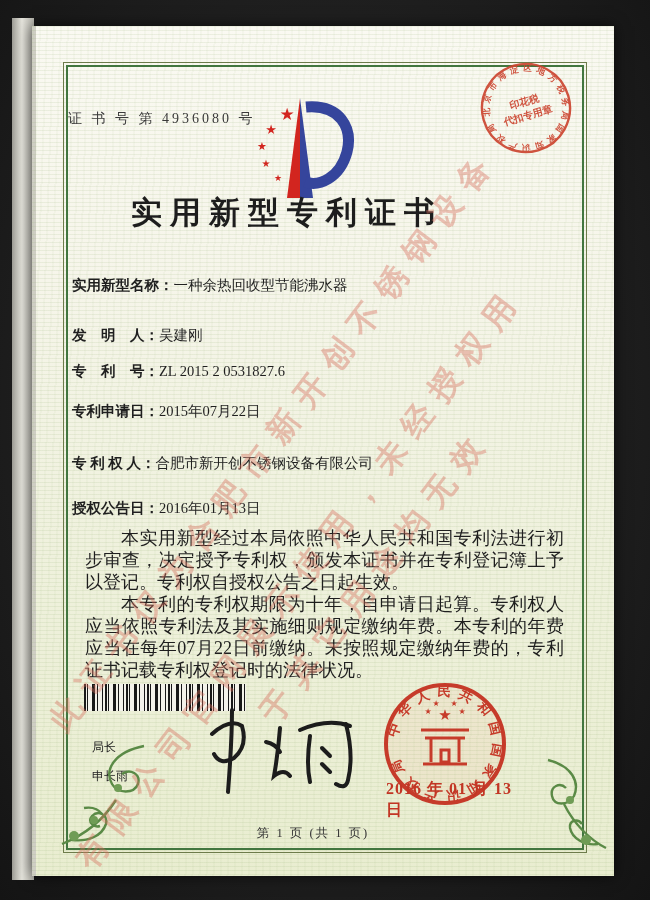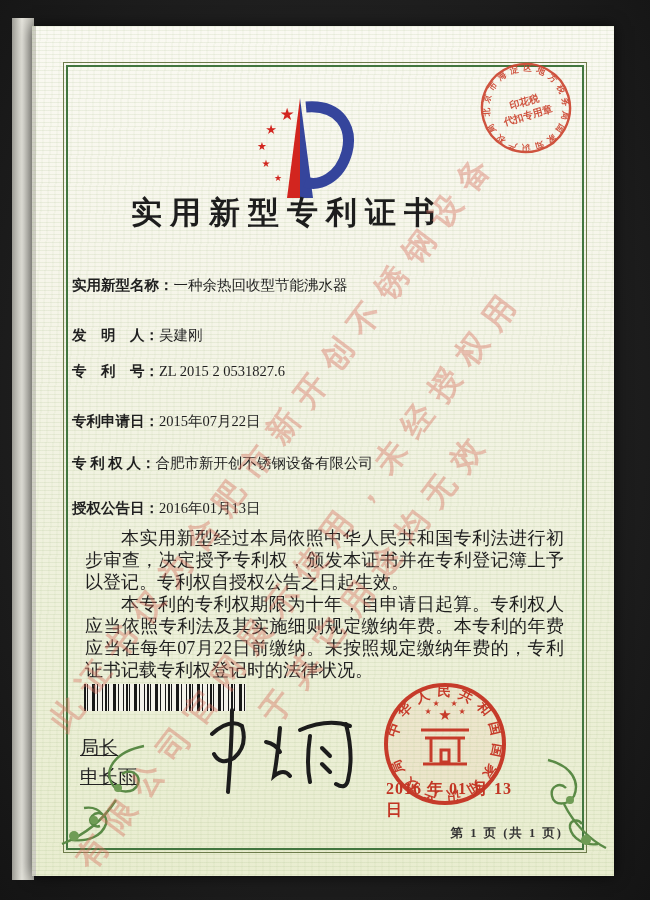--- a/index.html
+++ b/index.html
@@ -36,46 +36,46 @@
     letter-spacing:3px;
   }
   .logo{position:absolute;left:243px;top:94px;}
   .title{
     position:absolute;left:63px;top:192px;width:440px;text-align:center;
     font-size:31px;font-weight:700;color:#1d1d1d;letter-spacing:8px;text-indent:8px;
   }
   .frow{position:absolute;left:72px;width:480px;font-size:14.5px;color:#1f1f1f;white-space:nowrap;}
   .frow .lab{font-weight:600;}
   .frow .val{font-weight:500;}
-  .r0{top:276px}.r1{top:326px}.r2{top:362px}.r3{top:412px}.r4{top:454px}.r5{top:499px}
+  .r0{top:276px}.r1{top:326px}.r2{top:362px}.r3{top:402px}.r4{top:454px}.r5{top:499px}
   .bodytext{
     position:absolute;left:85px;top:527px;width:479px;font-size:18px;line-height:22px;
     color:#1e1e1e;text-align:justify;
   }
   .bodytext p{margin:0;text-indent:2em;}
   .barcode{
     position:absolute;left:84px;top:684px;width:162px;height:27px;background:#f3f2ea;
     background-image:repeating-linear-gradient(90deg,
       #181818 0 2px, rgba(0,0,0,0) 2px 3px,
       #181818 3px 4px, rgba(0,0,0,0) 4px 8px,
       #181818 8px 11px, rgba(0,0,0,0) 11px 13px,
       #181818 13px 14px, rgba(0,0,0,0) 14px 18px,
       #181818 18px 19px, rgba(0,0,0,0) 19px 21px);
   }
-  .officer{position:absolute;left:80px;top:733px;font-size:19px;color:#222;line-height:29px;text-decoration:underline;}
+  .officer{position:absolute;left:92px;top:733px;font-size:12px;color:#222;line-height:29px;}
   .signature{position:absolute;left:196px;top:700px;}
   .seal{position:absolute;left:372px;top:670px;}
   .seal-date{
     position:absolute;left:386px;top:779px;width:140px;
     color:#c23524;font-size:16px;font-weight:700;letter-spacing:1px;
   }
   .tax-stamp{position:absolute;left:478px;top:60px;transform:rotate(-16deg);opacity:.92;}
   .footer{
-    position:absolute;left:63px;top:825px;width:500px;text-align:right;
-    font-size:12.5px;color:#343434;letter-spacing:2px;font-weight:bold;
+    position:absolute;left:63px;top:825px;width:500px;text-align:center;
+    font-size:12.5px;color:#343434;letter-spacing:2px;
   }
   .wm{
     position:absolute;white-space:nowrap;font-size:32px;font-weight:600;
     color:rgba(214,110,92,.40);letter-spacing:13px;
     transform:rotate(-53deg);transform-origin:left top;pointer-events:none;z-index:6;
   }
   .wm1{left:40px;top:714px;}
   .wm2{left:66px;top:852px;}
   .wm3{left:250px;top:706px;}
   .ornament{position:absolute;}
@@ -89,20 +89,21 @@
   <div class="page-under"></div>
 
   <div class="paper">
     <div class="guilloche"></div>
   </div>
 
   <div class="cert-border">
     <div class="inner"></div>
   </div>
 
+  <div class="cert-no">证 书 号 第 4936080 号</div>
 
   <svg class="logo" width="112" height="114" viewBox="0 0 112 114">
     <polygon points="57,4 44,104 57,104" fill="#d2251f"></polygon>
     <polygon points="57,4 57,104 70,104" fill="#35459c"></polygon>
     <path d="M 63,13 C 97,10 110,34 104,58 C 97,84 76,93 62,88" fill="none" stroke="#35459c" stroke-width="11"></path>
     <text x="44" y="26" font-size="17" fill="#d2251f" text-anchor="middle">★</text>
     <text x="28" y="40" font-size="13" fill="#d2251f" text-anchor="middle">★</text>
     <text x="19" y="56" font-size="11" fill="#d2251f" text-anchor="middle">★</text>
     <text x="23" y="73" font-size="10" fill="#d2251f" text-anchor="middle">★</text>
     <text x="35" y="87" font-size="9" fill="#d2251f" text-anchor="middle">★</text>

